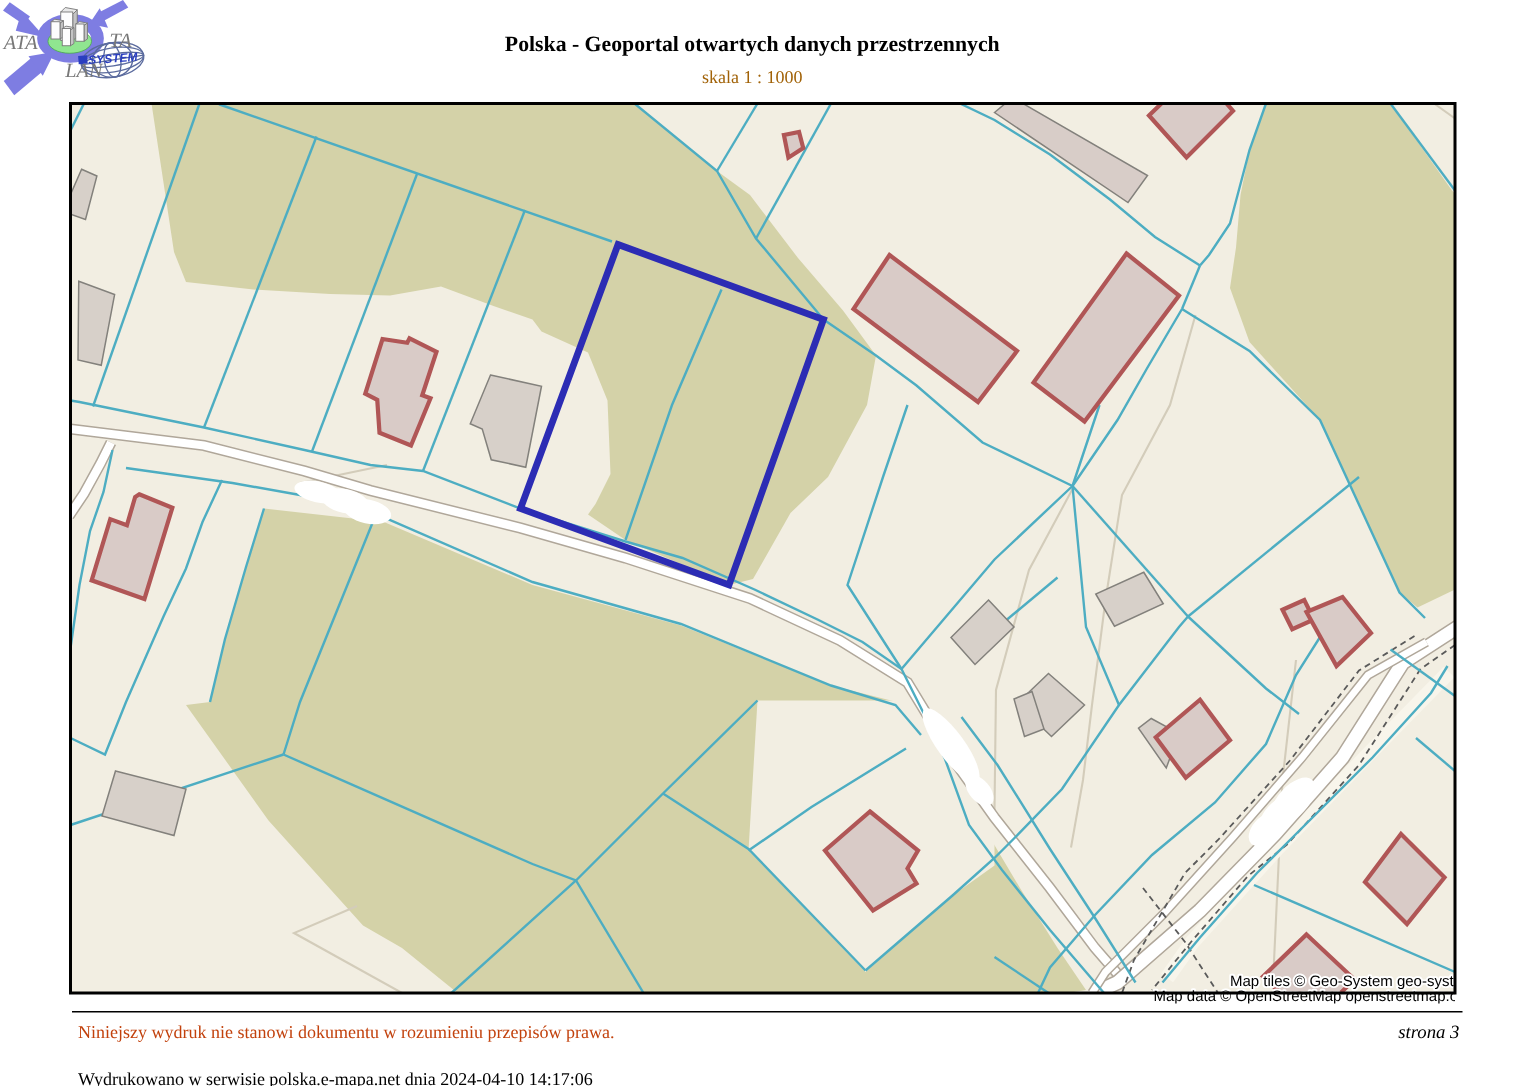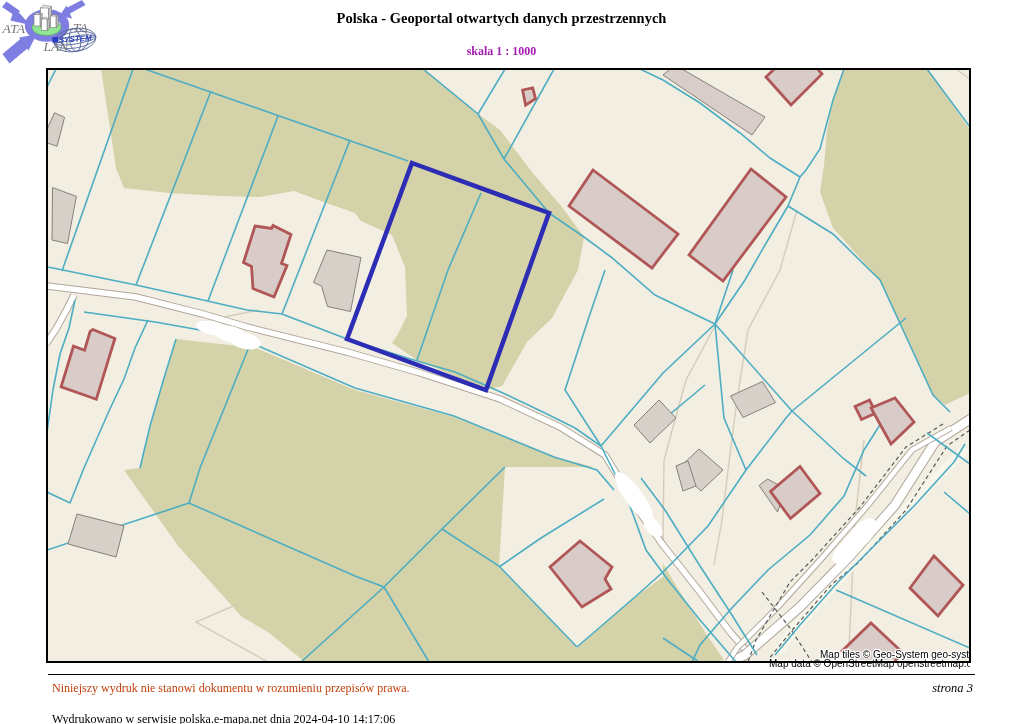--- a/index.html
+++ b/index.html
@@ -1,21 +1,21 @@
 <!DOCTYPE html>
 <html><head>
 <meta charset="utf-8">
 <style>
   html,body{margin:0;padding:0;}
   body{width:1024px;height:724px;position:relative;background:#ffffff;overflow:hidden;
        font-family:"Liberation Serif", serif;}
-  .title{position:absolute;left:0;top:10px;width:1003px;text-align:center;
+  .title{position:absolute;left:0;top:22px;width:1003px;text-align:center;
          font-weight:bold;font-size:14.5px;color:#000;}
   .subtitle{position:absolute;left:0;top:43.5px;width:1003px;text-align:center;
-         font-size:12px;color:#a21caf;font-weight:bold;}
+         font-size:12px;color:#a16207;}
   .rule{position:absolute;left:48px;top:674px;width:927px;height:0;border-top:1.6px solid #000;}
   .f1{position:absolute;left:52px;top:681px;font-size:12px;color:#c2410c;}
   .f2{position:absolute;left:52px;top:695px;font-size:12px;color:#000;margin-top:17px;}
   .pg{position:absolute;right:51px;top:681px;font-size:12.5px;font-style:italic;color:#000;}
 </style>
 </head>
 <body>
 
 <svg style="position:absolute;left:0;top:0" width="112" height="66" viewBox="0 0 112 66">
 

